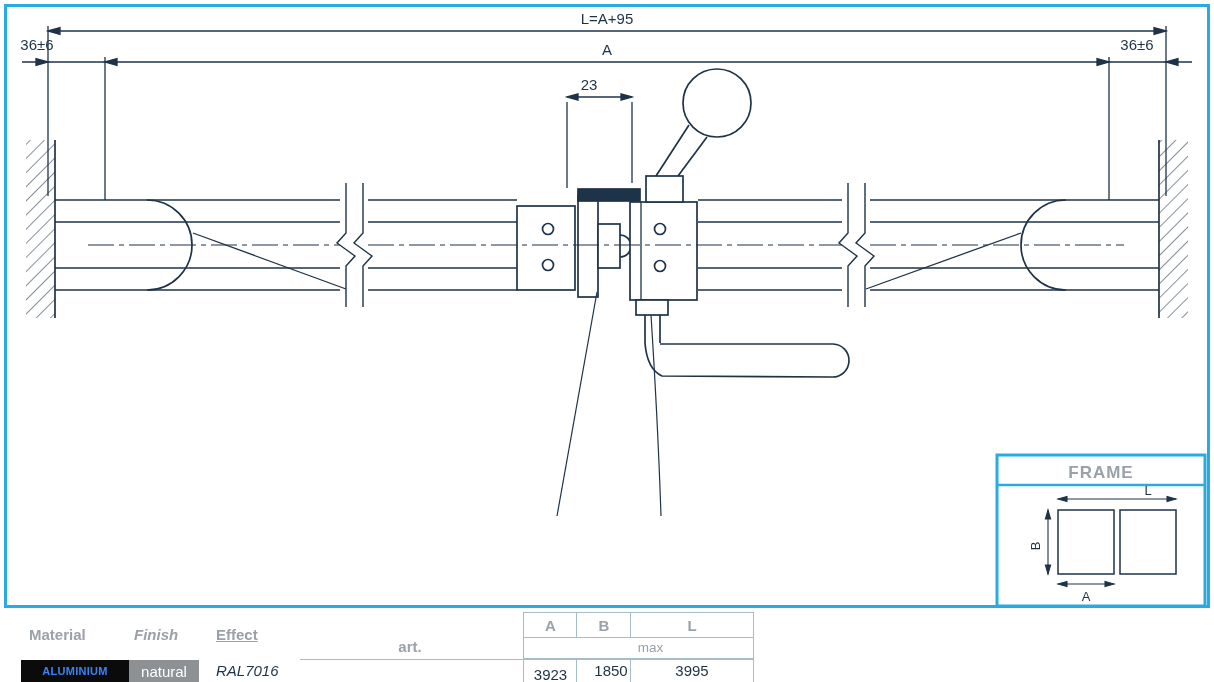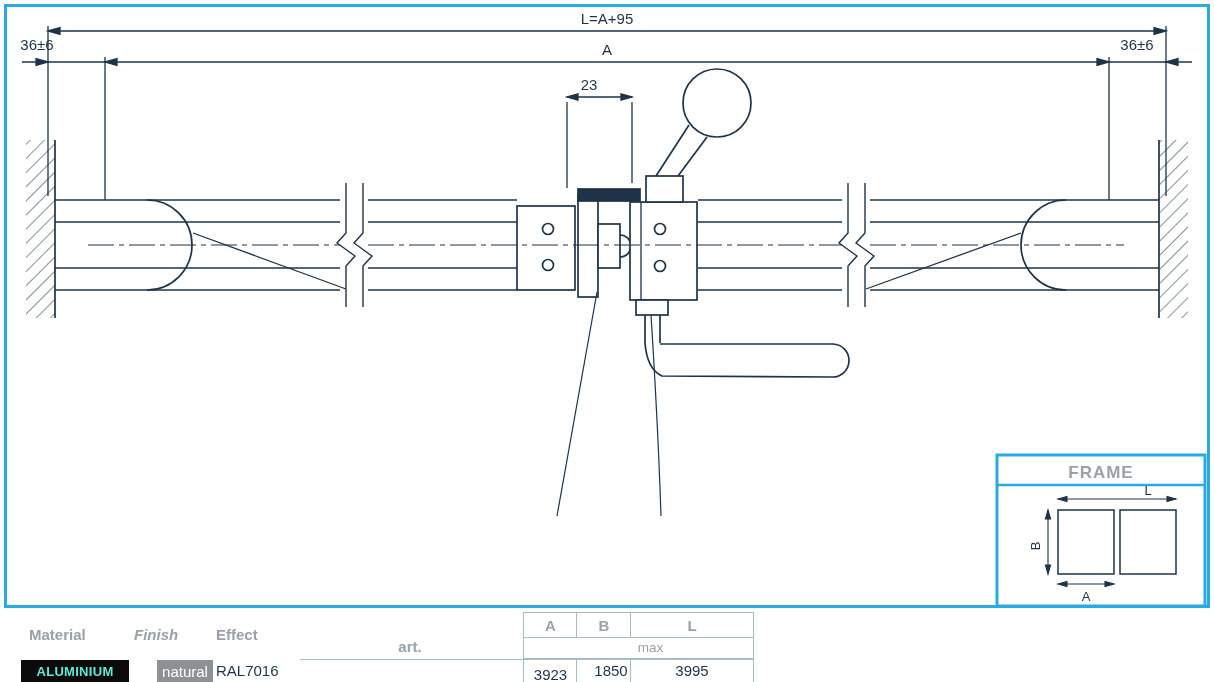--- a/index.html
+++ b/index.html
@@ -14,31 +14,31 @@
   .drawing-svg{position:absolute;left:0;top:0;}
   svg text{font-family:"Liberation Sans",sans-serif;fill:var(--ink);}
   .frame-title{fill:var(--muted);font-weight:bold;letter-spacing:1px;}
 
   
   .spec{position:absolute;left:13px;top:612px;width:1214px;height:70px;background:#fff;font-size:15px;}
   .spec .cell{position:absolute;line-height:1;}
   .hdr{color:var(--muted);font-weight:bold;}
   .h-material{left:16px;top:15px;}
   .h-finish{left:121px;top:15px;font-style:italic;}
-  .h-effect{left:203px;top:15px;}
+  .h-effect{left:203px;top:15px;text-decoration:underline;}
   .h-art{left:287px;top:15px;width:220px;text-align:center;margin-top:12px;}
   .dimcell{display:flex;align-items:center;justify-content:center;box-sizing:border-box;}
   .h-a{left:510px;top:0;width:54px;height:26px;border:1px solid var(--tbl);border-right:none;}
   .h-b{left:563px;top:0;width:55px;height:26px;border:1px solid var(--tbl);border-right:none;}
   .h-l{left:617px;top:0;width:124px;height:26px;border:1px solid var(--tbl);}
   .h-max{left:510px;top:25px;width:231px;height:22px;border:1px solid var(--tbl);border-top:none;color:var(--muted);font-size:13.5px;padding-left:24px;}
   .data-top-line{position:absolute;left:287px;top:47px;width:454px;border-top:1px solid var(--tbl);}
-  .v-material{left:8px;top:48px;width:108px;height:22px;background:#0b0b0b;color:#5eead4;font-weight:bold;font-size:13px;letter-spacing:.3px;}
-  .v-finish{left:116px;top:48px;width:56px;height:22px;background:#8d9193;color:#fff;font-size:15px;margin-left:28px;}
-  .v-effect{left:203px;top:51px;}
+  .v-material{left:8px;top:48px;width:108px;height:22px;background:#0b0b0b;color:#3b82f6;font-weight:bold;font-size:11px;letter-spacing:.3px;}
+  .v-finish{left:116px;top:48px;width:70px;height:22px;background:#8d9193;color:#fff;font-size:15px;}
+  .v-effect{left:203px;top:51px;font-style:italic;}
   .v-art{left:287px;top:48px;width:220px;height:22px;font-weight:bold;}
   .n-a{left:510px;top:47px;width:54px;height:30px;border-left:1px solid var(--tbl);}
   .n-b{left:563px;top:47px;width:69px;height:23px;border-left:1px solid var(--tbl);}
   .n-l{left:617px;top:47px;width:124px;height:23px;border-left:1px solid var(--tbl);border-right:1px solid var(--tbl);text-align:center;}
 </style>
 </head>
 <body>
 
 <div class="sheet">
 

